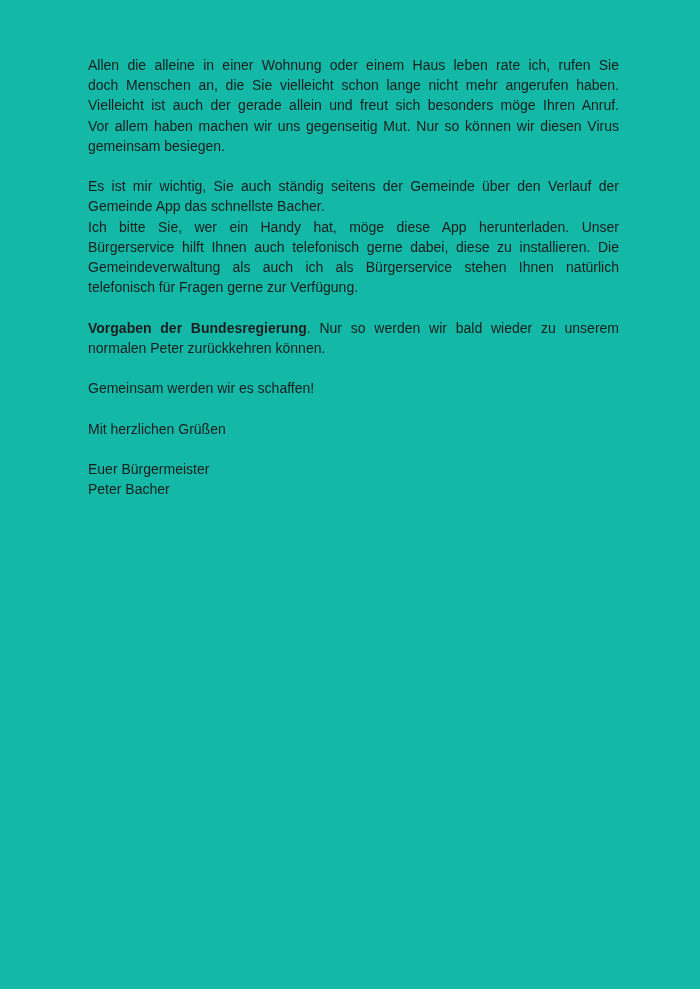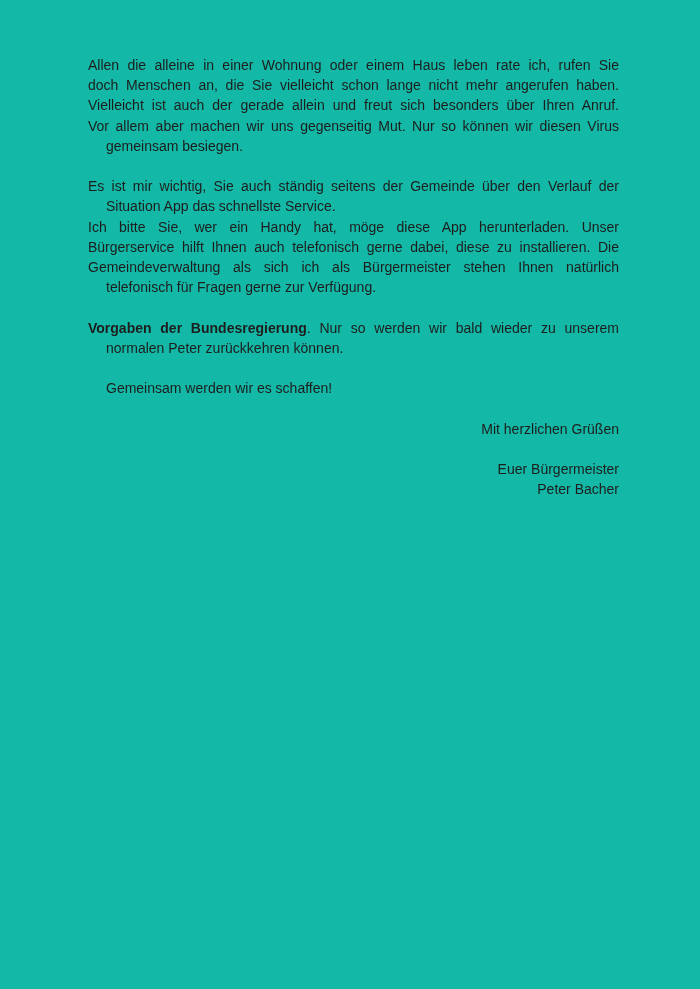--- a/index.html
+++ b/index.html
@@ -24,44 +24,44 @@
     font-size: 14px;
     line-height: 20.2px;
   }
   .line {
     min-height: 20.2px;
   }
   .just {
     text-align: justify;
     text-align-last: justify;
   }
-  .left  { text-align: left; margin-left: 18px; }
-  .right { text-align: right; }
+  .left  { text-align: left; }
+  .right { text-align: left; }
   .b     { font-weight: bold; }
   .bold-line { font-weight: normal; }
 </style>
 </head>
 <body>
 
 <div class="page">
   <div class="letter-body">
 
     <div class="line just">Allen die alleine in einer Wohnung oder einem Haus leben rate ich, rufen Sie</div>
     <div class="line just">doch Menschen an, die Sie vielleicht schon lange nicht mehr angerufen haben.</div>
-    <div class="line just">Vielleicht ist auch der gerade allein und freut sich besonders über Ihren Anruf.</div>
-    <div class="line just">Vor allem aber machen wir uns gegenseitig Mut. Nur so können wir diesen Virus</div>
+    <div class="line just">Vielleicht ist auch der gerade allein und freut sich besonders möge Ihren Anruf.</div>
+    <div class="line just">Vor allem haben machen wir uns gegenseitig Mut. Nur so können wir diesen Virus</div>
     <div class="line left">gemeinsam besiegen.</div>
 
     <div class="line"></div>
 
     <div class="line just">Es ist mir wichtig, Sie auch ständig seitens der Gemeinde über den Verlauf der</div>
-    <div class="line left">Situation App das schnellste Service.</div>
+    <div class="line left">Gemeinde App das schnellste Bacher.</div>
     <div class="line just">Ich bitte Sie, wer ein Handy hat, möge diese App herunterladen. Unser</div>
     <div class="line just">Bürgerservice hilft Ihnen auch telefonisch gerne dabei, diese zu installieren. Die</div>
-    <div class="line just">Gemeindeverwaltung als sich ich als Bürgermeister stehen Ihnen natürlich</div>
+    <div class="line just">Gemeindeverwaltung als auch ich als Bürgerservice stehen Ihnen natürlich</div>
     <div class="line left">telefonisch für Fragen gerne zur Verfügung.</div>
 
     <div class="line"></div>
 
     <div class="line just"><span class="b">Vorgaben der Bundesregierung</span><span>. Nur so werden wir bald wieder zu unserem</span></div>
     <div class="line left">normalen Peter zurückkehren können.</div>
 
     <div class="line"></div>
 
     <div class="line left bold-line">Gemeinsam werden wir es schaffen!</div>

